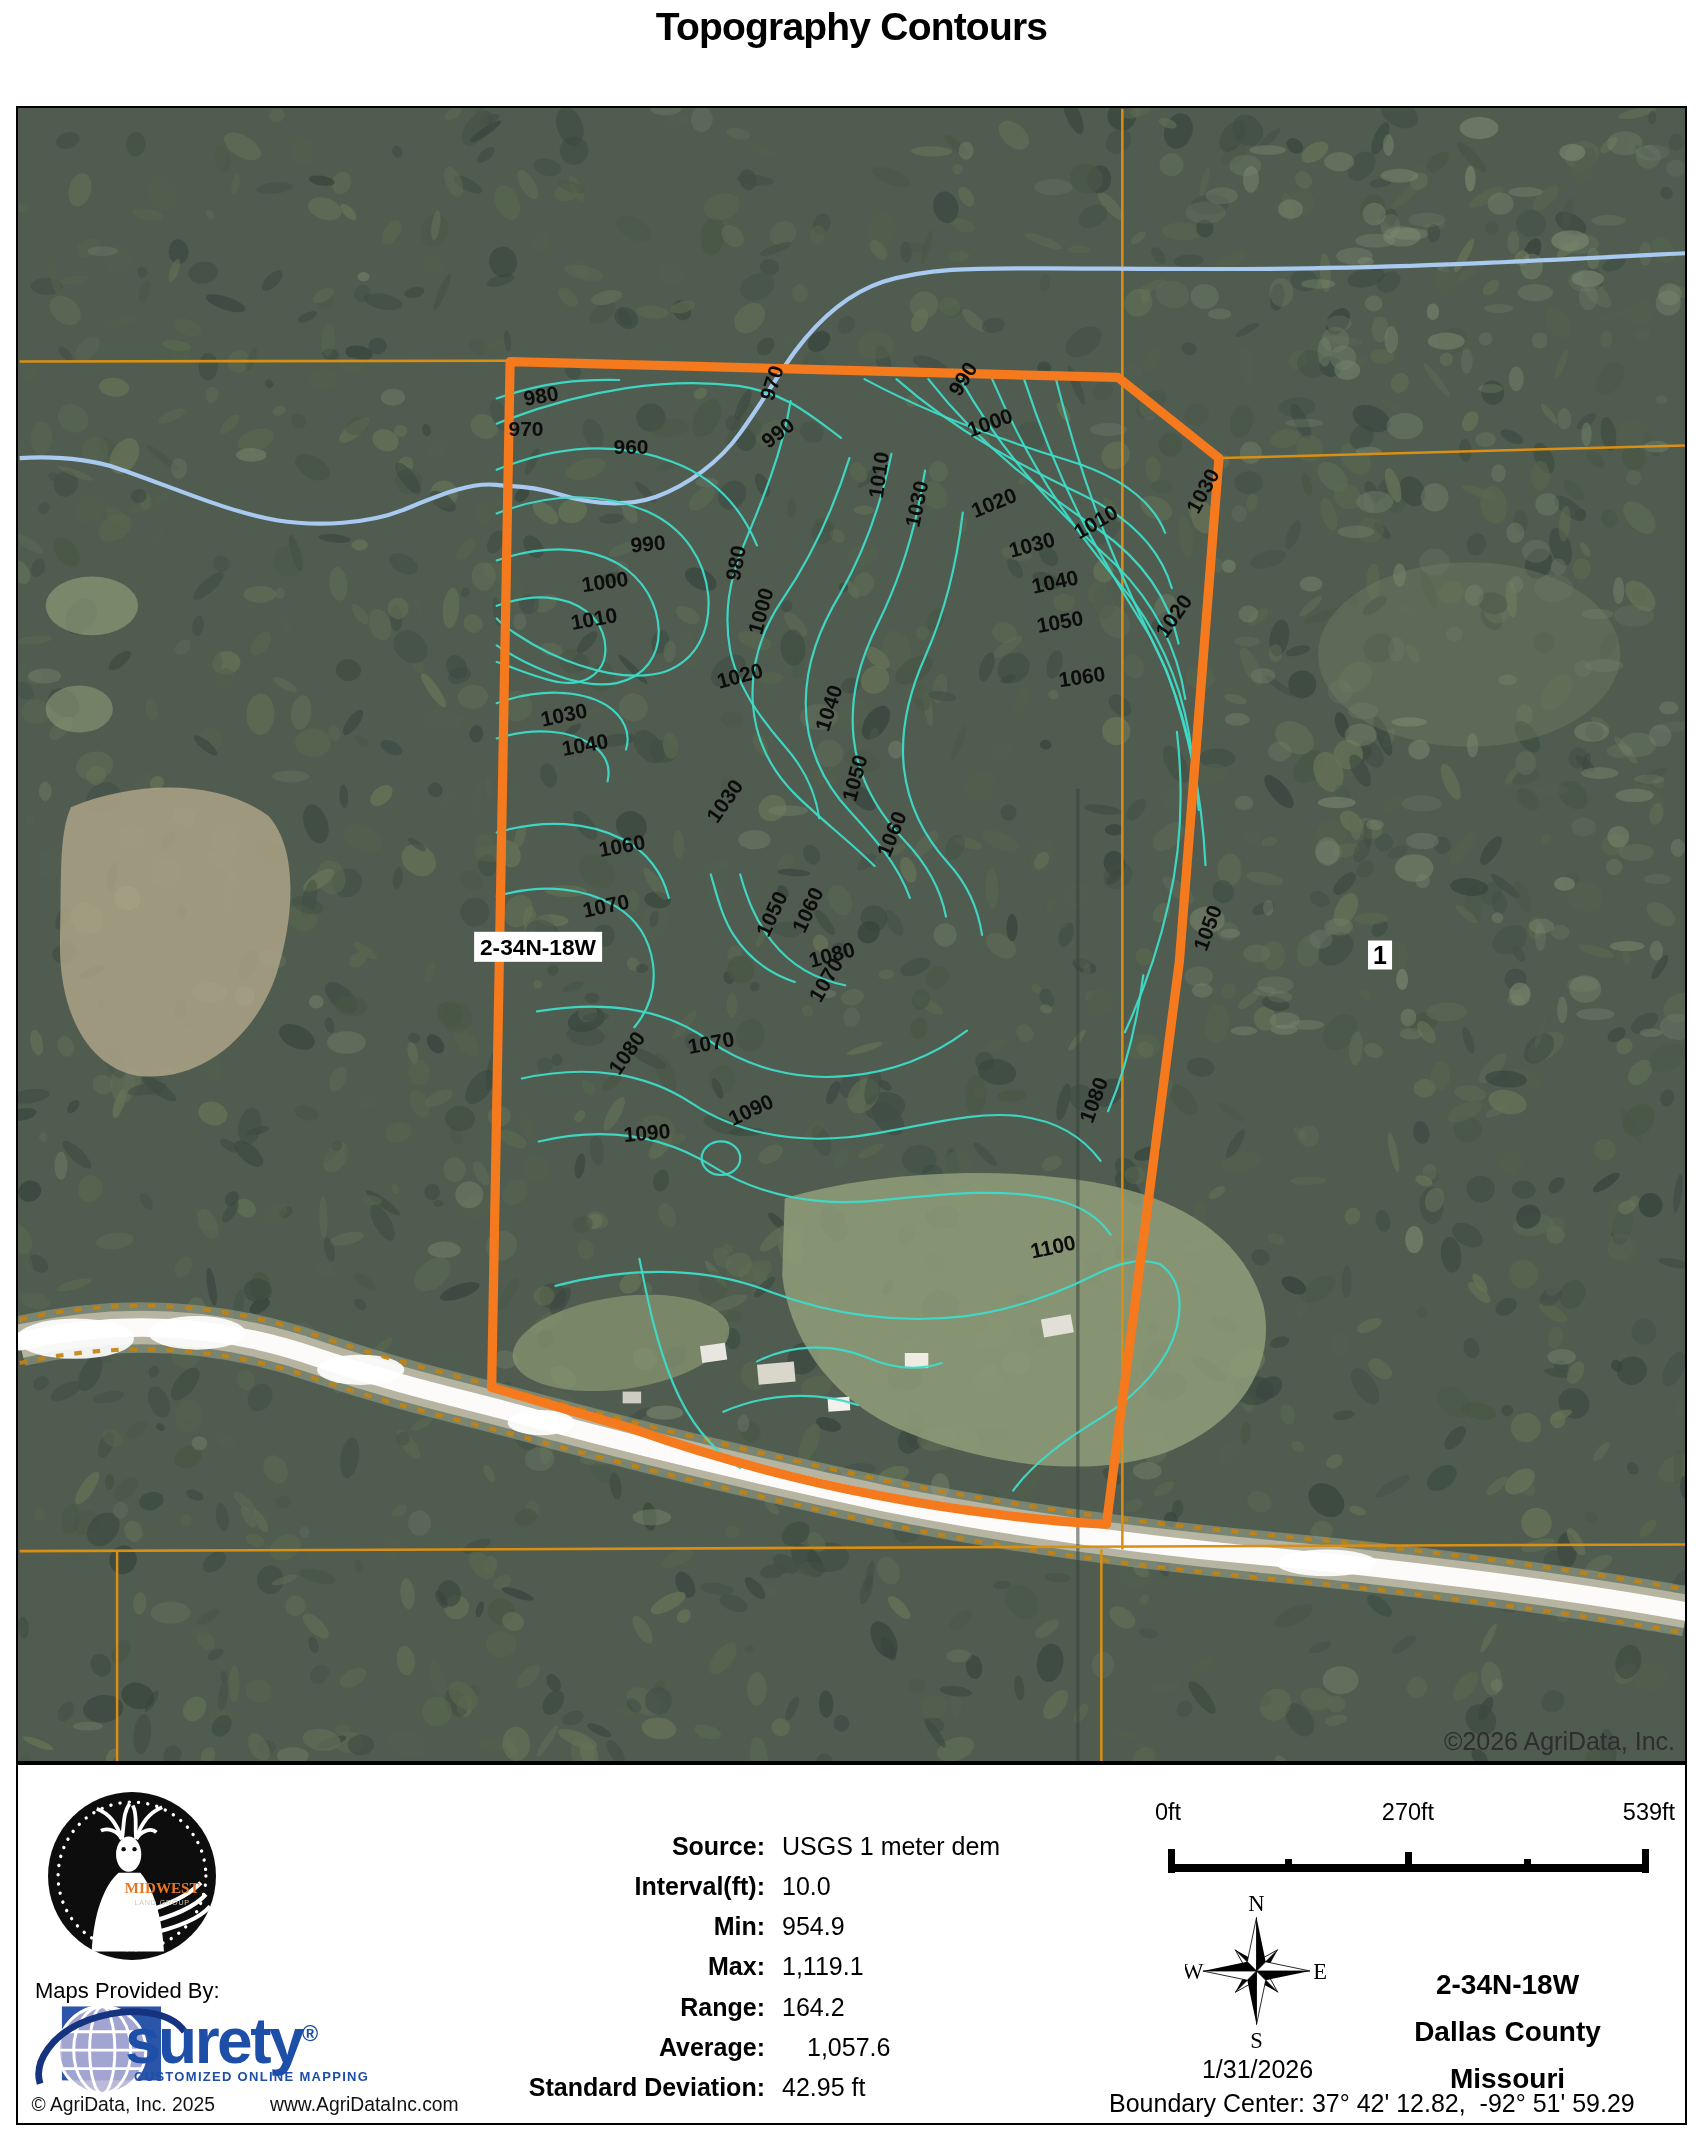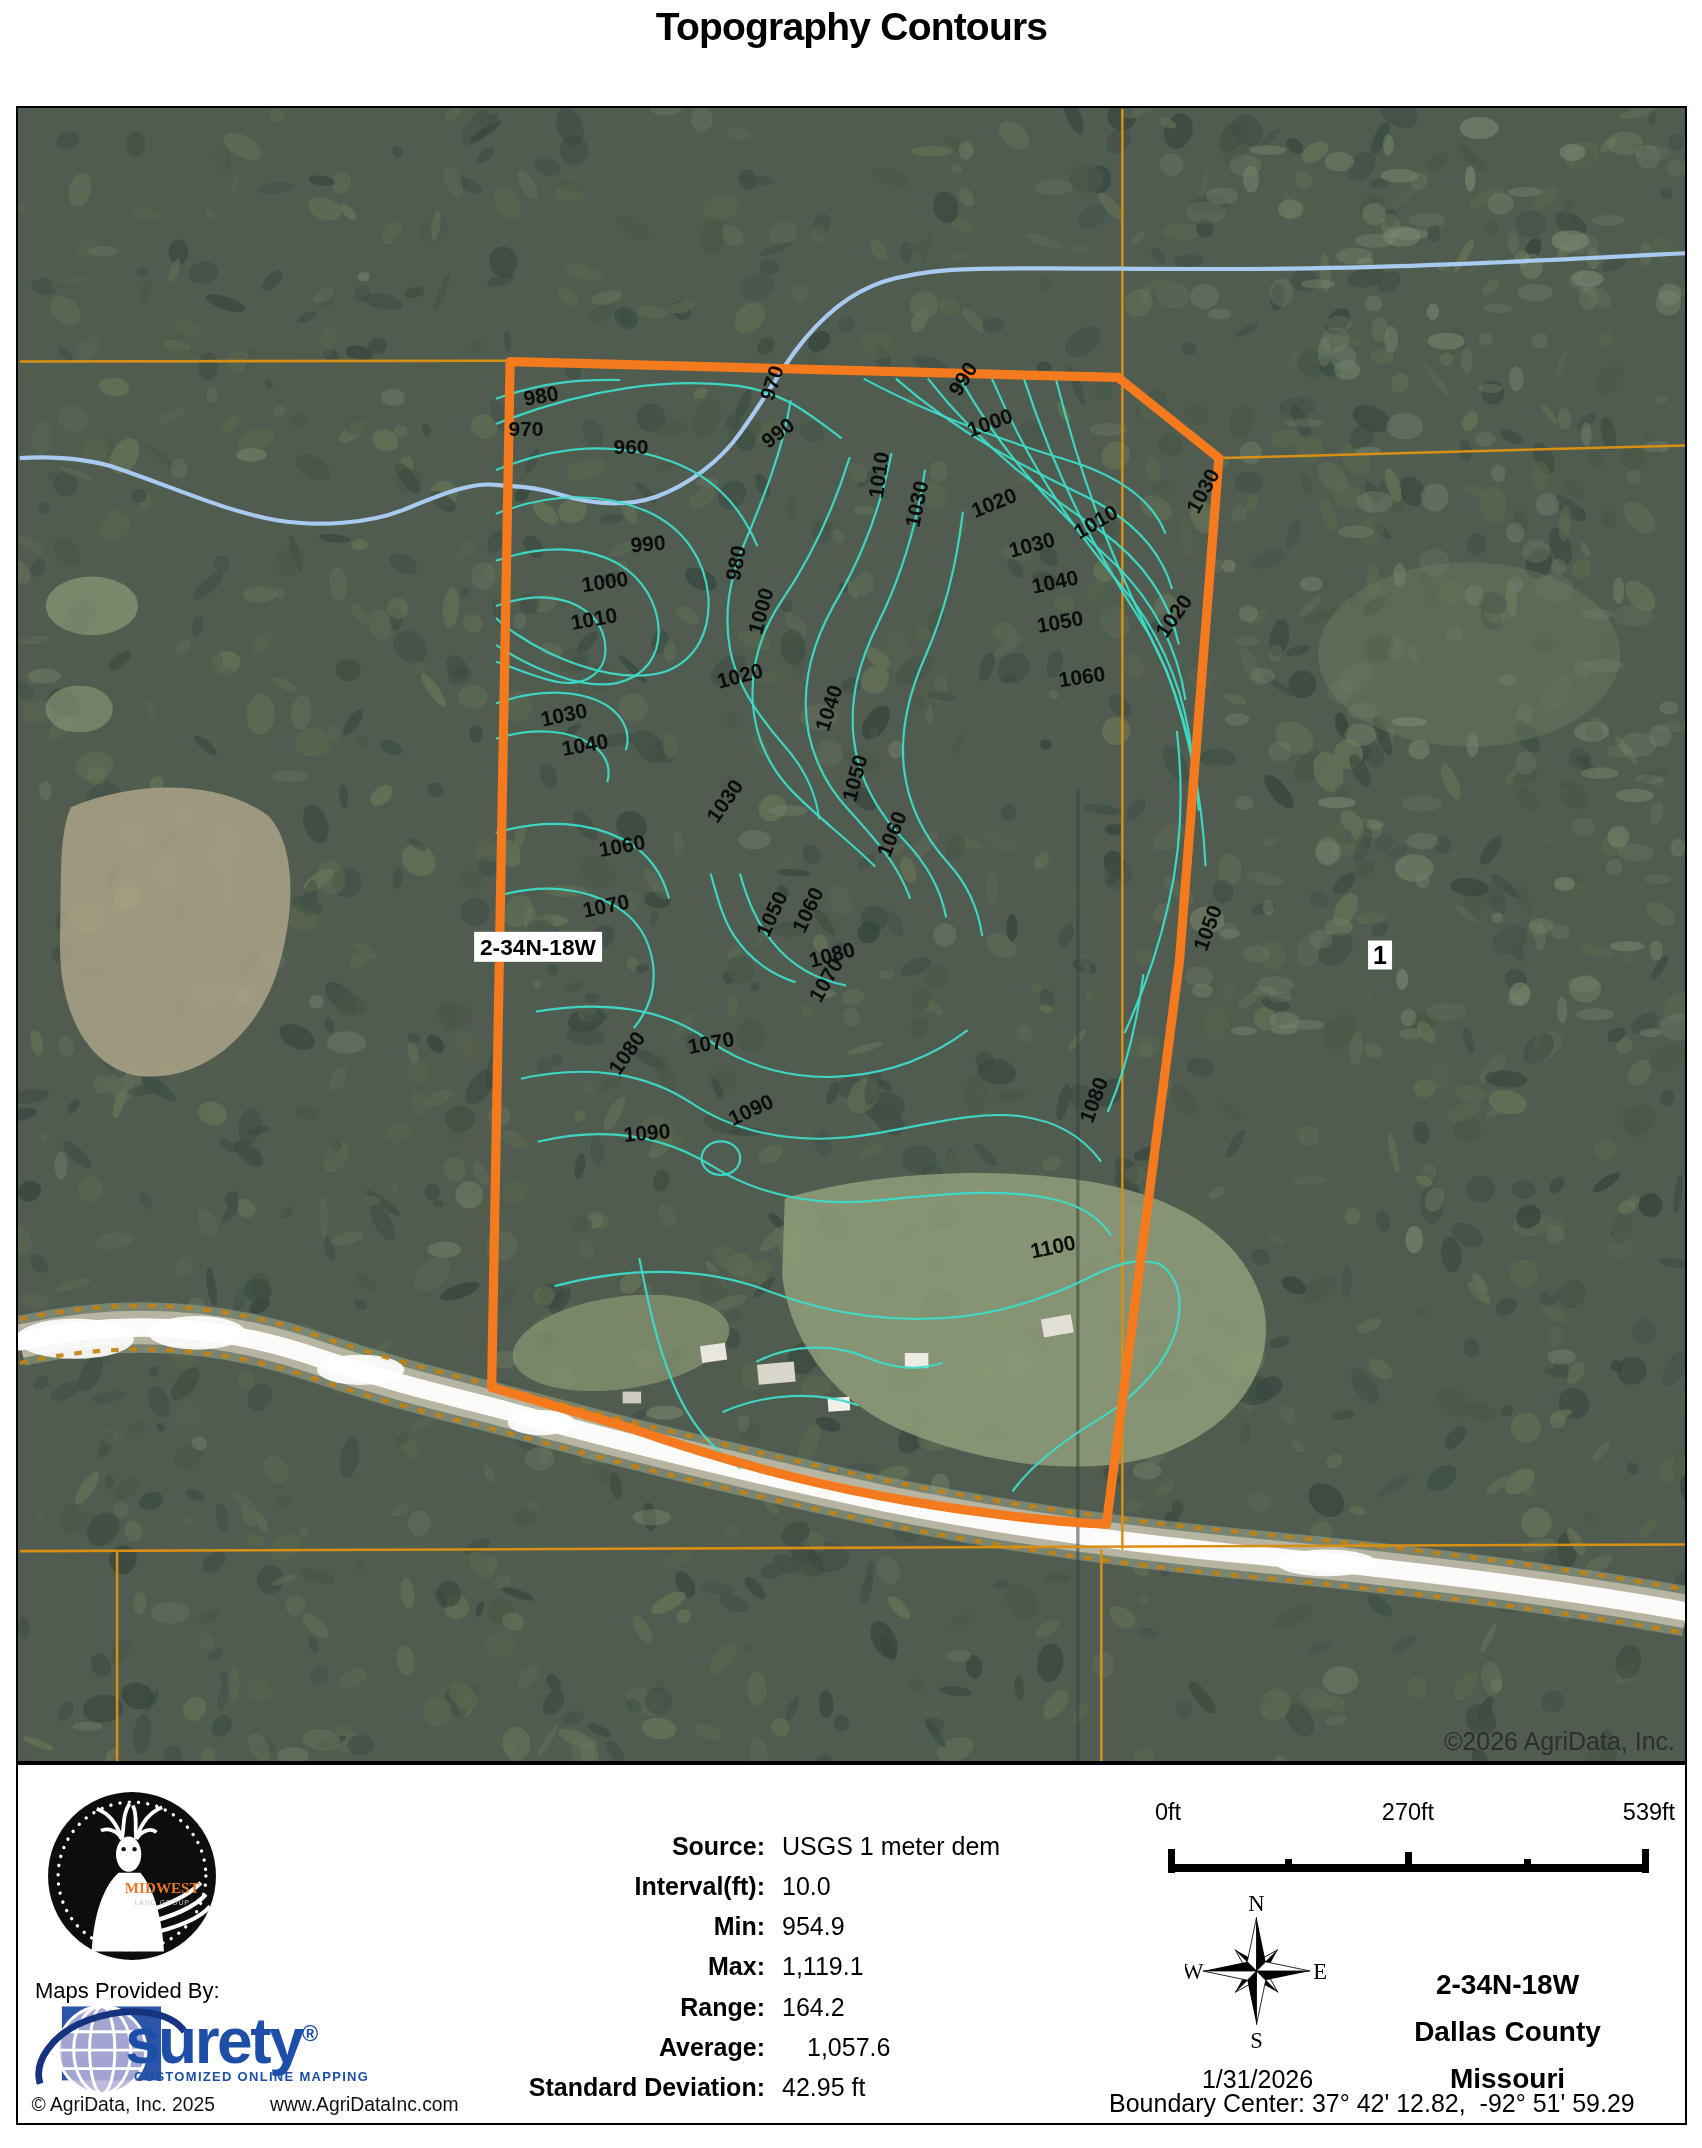--- a/index.html
+++ b/index.html
@@ -20,21 +20,21 @@
   #footer-copyright{left:13.4px;top:329px;font-size:19.3px;color:#111;}
   #footer-website{left:252px;top:329px;font-size:19.3px;color:#111;}
   .stat-row{position:absolute;left:302px;width:839px;height:35px;line-height:35px;display:flex;margin-top:20px;}
   .stat-label{width:445px;text-align:right;font-weight:bold;font-size:25px;color:#000;}
   .stat-value{margin-left:17px;font-size:25px;color:#000;white-space:pre;}
   #scalebar{left:1150px;top:34px;width:481px;height:77px;}
   .sb-label{position:absolute;top:0;font-size:23.5px;color:#000;transform:translateX(-50%);white-space:nowrap;}
   #sb-bar{position:absolute;left:0;top:65px;width:481px;height:7.6px;background:#000;}
   .sb-tick{position:absolute;background:#000;width:6.7px;}
   #compass-box{left:1167px;top:124px;width:143px;height:164px;}
-  #map-date{left:1137px;top:300px;width:205px;text-align:center;font-size:25px;color:#000;}
+  #map-date{left:1137px;top:290px;width:205px;text-align:center;font-size:25px;color:#000;}
   .loc-row{position:absolute;left:1351px;width:277px;text-align:center;font-weight:bold;font-size:28px;color:#000;height:37px;line-height:37px;}
   #boundary-center{left:1091px;top:324px;width:571px;text-align:left;font-size:25px;color:#000;white-space:pre;}
   .serif{font-family:"Liberation Serif",serif;}
 </style>
 </head>
 <body>
 
 <div class="abs" id="title">Topography Contours</div>
 
 <div class="abs" id="map-frame">

